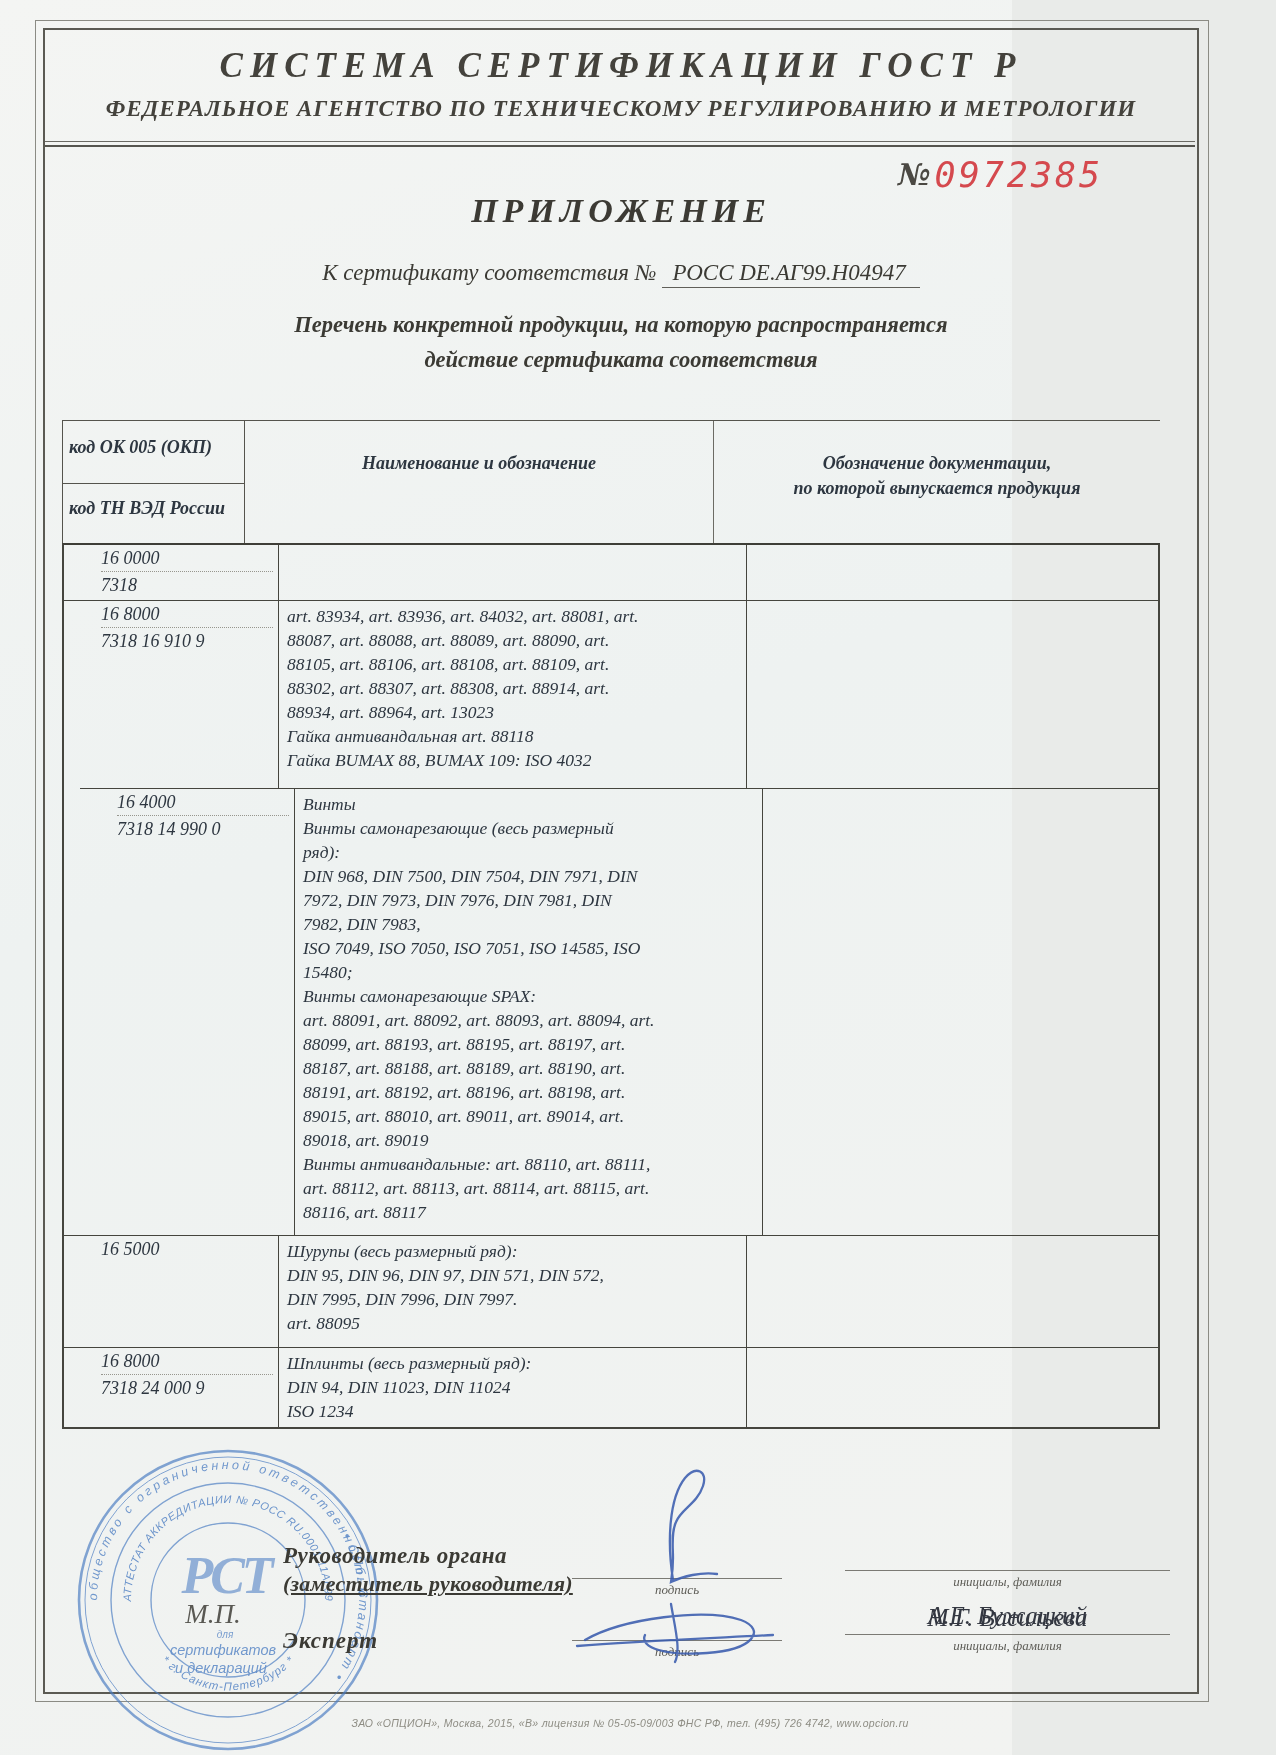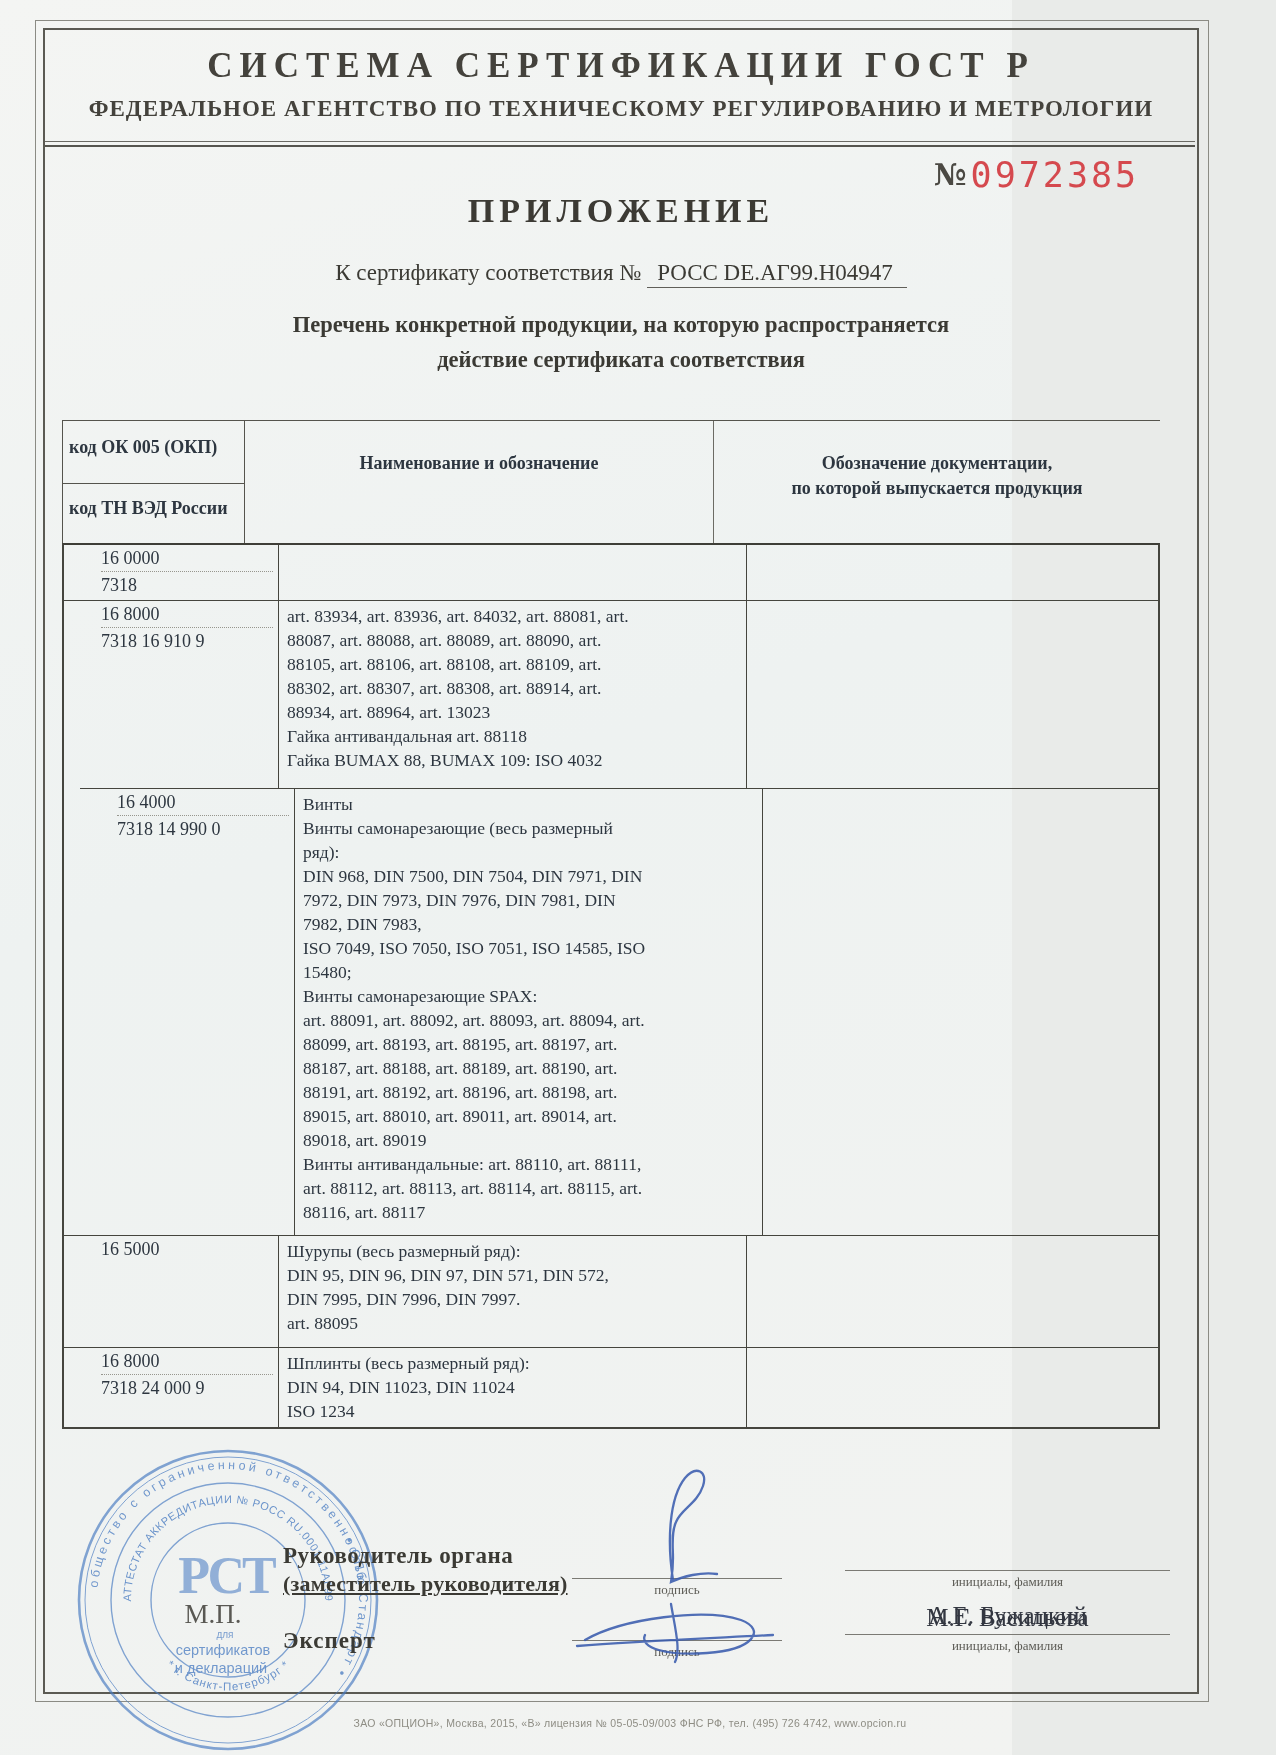--- a/index.html
+++ b/index.html
@@ -6,29 +6,30 @@
   body{
     width:1276px;height:1755px;
     font-family:"Liberation Serif", serif;
     background:#e9ebe9;
     position:relative;
     overflow:hidden;
   }
   .paper{
     position:absolute;left:0;top:0;width:1012px;height:1755px;
     background:linear-gradient(160deg,#f4f5f3 0%,#eef2f1 45%,#f2f3f1 100%);
+    font-style:italic;
   }
   .frame-outer{position:absolute;left:35px;top:20px;width:1172px;height:1680px;border:1px solid #8b8b84;}
   .frame-inner{position:absolute;left:43px;top:28px;width:1152px;height:1662px;border:2px solid #5b5a53;}
   .center-band{position:absolute;left:43px;width:1156px;text-align:center;color:#3c3a34;}
   .head1{top:46px;font-size:35px;font-weight:bold;letter-spacing:7px;color:#44423c;}
   .head2{top:96px;font-size:23px;font-weight:bold;letter-spacing:1px;color:#44423c;}
   .rule1{position:absolute;left:45px;top:141px;width:1150px;border-top:1px solid #6b6a64;}
   .rule2{position:absolute;left:45px;top:145px;width:1150px;border-top:2.5px solid #56554f;}
-  .doc-number{position:absolute;left:934px;top:155px;white-space:nowrap;}
+  .doc-number{position:absolute;left:898px;top:155px;white-space:nowrap;}
   .doc-number .nom{font-family:"DejaVu Serif",serif;font-size:30px;color:#4b4943;font-weight:bold;}
   .doc-number .digits{font-family:"DejaVu Sans Mono",monospace;font-size:35px;letter-spacing:3px;vertical-align:-2px;}
   .title{top:192px;font-size:34px;font-weight:bold;letter-spacing:5px;}
   .cert-line{top:260px;font-size:23px;color:#3b3a34;}
   .cert-line .val{display:inline-block;padding:0 14px 1px 10px;border-bottom:1.5px solid #605f59;margin-left:6px;}
   .purpose{top:307px;font-size:22.5px;font-weight:bold;line-height:35px;color:#3b3a34;}
 
   
   .ptable{position:absolute;left:62px;top:420px;width:1098px;color:#2d3640;}
   .thead{position:relative;height:122px;border-top:1.5px solid #55544d;}

